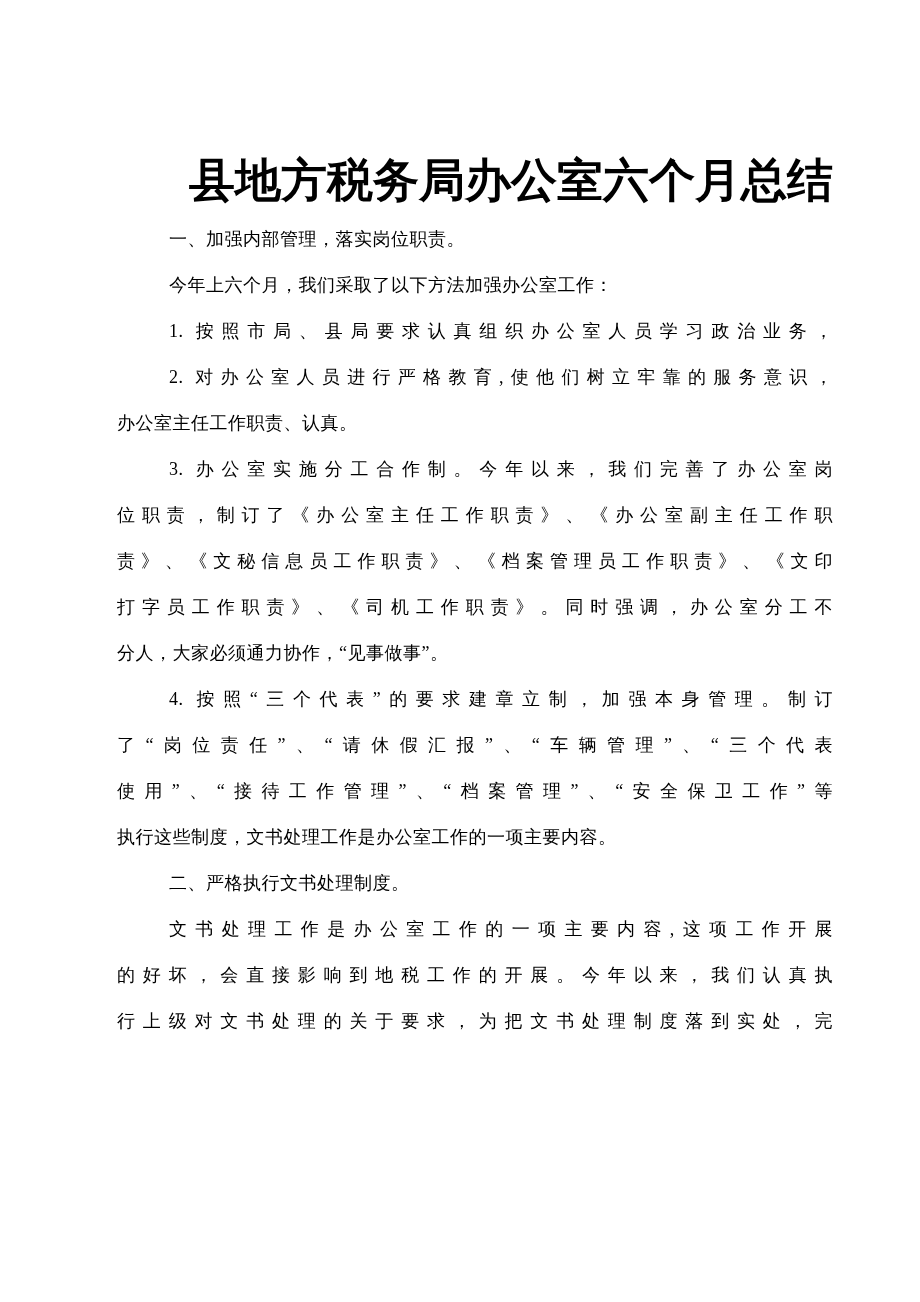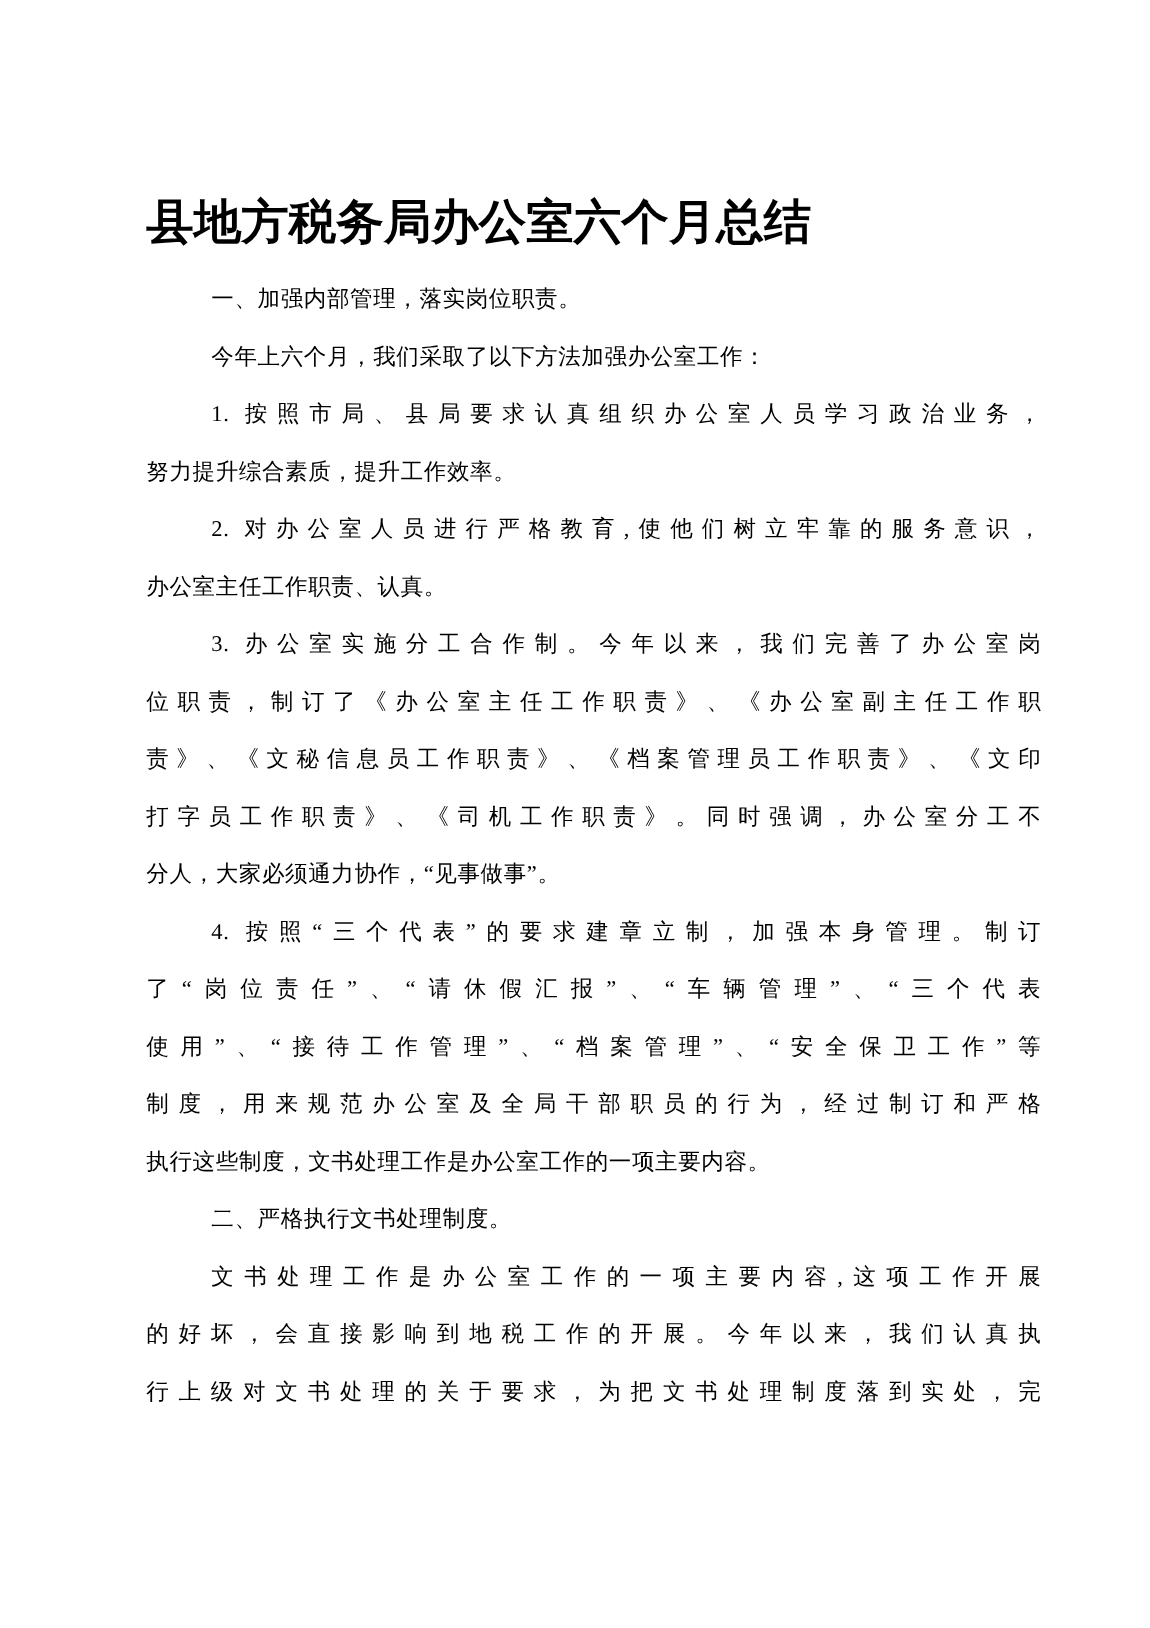--- a/index.html
+++ b/index.html
@@ -19,26 +19,25 @@
   .doc-column {
     position: absolute;
     left: 117px;
     top: 0;
     width: 716px;
   }
   .doc-title {
     margin-top: 156px;
     height: 50px;
     line-height: 50px;
-    font-size: 38px;
+    font-size: 46px;
     font-weight: 700;
-    text-align: left;
+    text-align: right;
     letter-spacing: 0px;
     white-space: nowrap;
-    font-family: Liberation Mono, monospace;
   }
   .doc-body {
     margin-top: 10px;
   }
   .line {
     height: 46px;
     line-height: 46px;
     font-size: 18px;
     white-space: nowrap;
     text-align: left;
@@ -57,32 +56,30 @@
 </head>
 <body>
 
 <div class="page">
   <div class="doc-column">
     <div class="doc-title">县地方税务局办公室六个月总结</div>
     <div class="doc-body">
         <div class="line indent">一、加强内部管理，落实岗位职责。</div>
         <div class="line indent">今年上六个月，我们采取了以下方法加强办公室工作：</div>
         <div class="line indent justify">1. 按照市局、县局要求认真组织办公室人员学习政治业务，</div>
-        <div class="line">努力提升综合素质，提升工作效率。</div>
         <div class="line indent justify">2. 对办公室人员进行严格教育,使他们树立牢靠的服务意识，</div>
         <div class="line">办公室主任工作职责、认真。</div>
         <div class="line indent justify">3. 办公室实施分工合作制。今年以来，我们完善了办公室岗</div>
         <div class="line justify">位职责，制订了《办公室主任工作职责》、《办公室副主任工作职</div>
         <div class="line justify">责》、《文秘信息员工作职责》、《档案管理员工作职责》、《文印</div>
         <div class="line justify">打字员工作职责》、《司机工作职责》。同时强调，办公室分工不</div>
         <div class="line">分人，大家必须通力协作，“见事做事”。</div>
         <div class="line indent justify">4. 按照“三个代表”的要求建章立制，加强本身管理。制订</div>
         <div class="line justify">了“岗位责任”、“请休假汇报”、“车辆管理”、“三个代表</div>
         <div class="line justify">使用”、“接待工作管理”、“档案管理”、“安全保卫工作”等</div>
-        <div class="line justify">制度，用来规范办公室及全局干部职员的行为，经过制订和严格</div>
         <div class="line">执行这些制度，文书处理工作是办公室工作的一项主要内容。</div>
         <div class="line indent">二、严格执行文书处理制度。</div>
         <div class="line indent justify">文书处理工作是办公室工作的一项主要内容,这项工作开展</div>
         <div class="line justify">的好坏，会直接影响到地税工作的开展。今年以来，我们认真执</div>
         <div class="line justify">行上级对文书处理的关于要求，为把文书处理制度落到实处，完</div>
       </div>
   </div>
 </div>
 
 </body></html>

